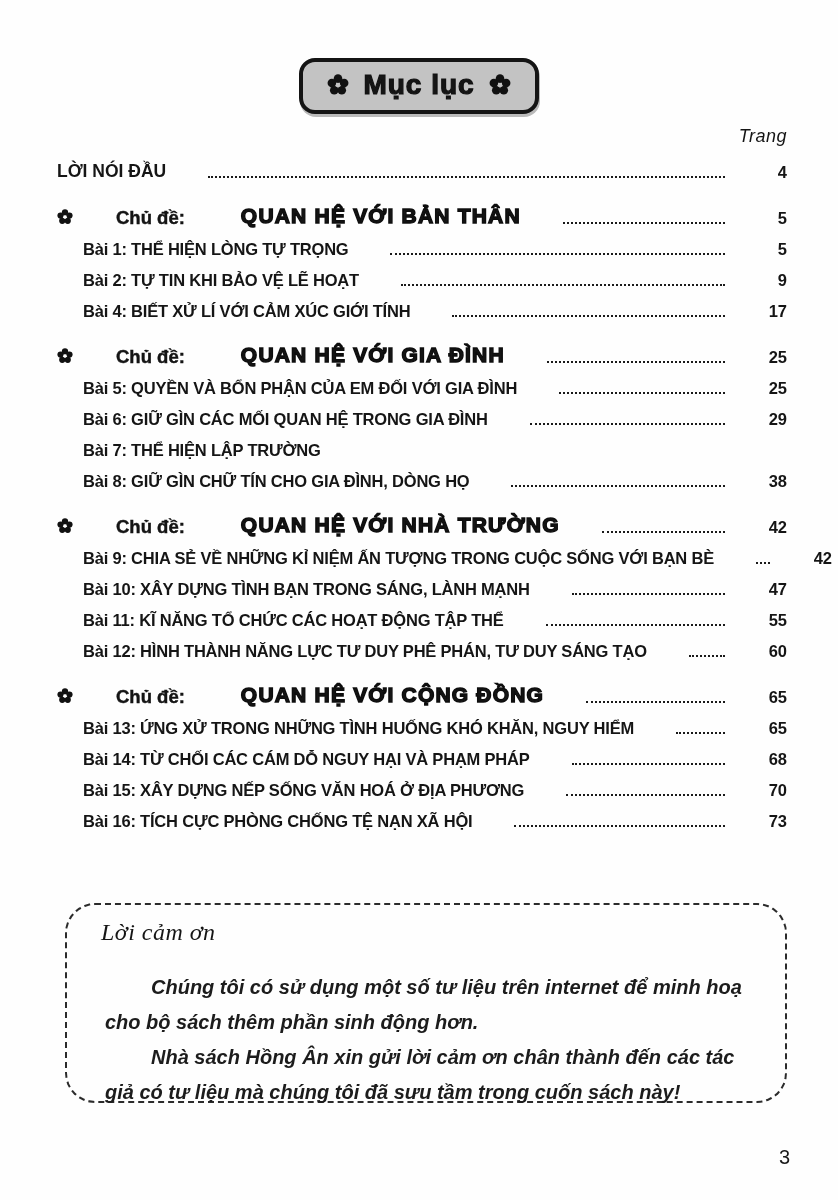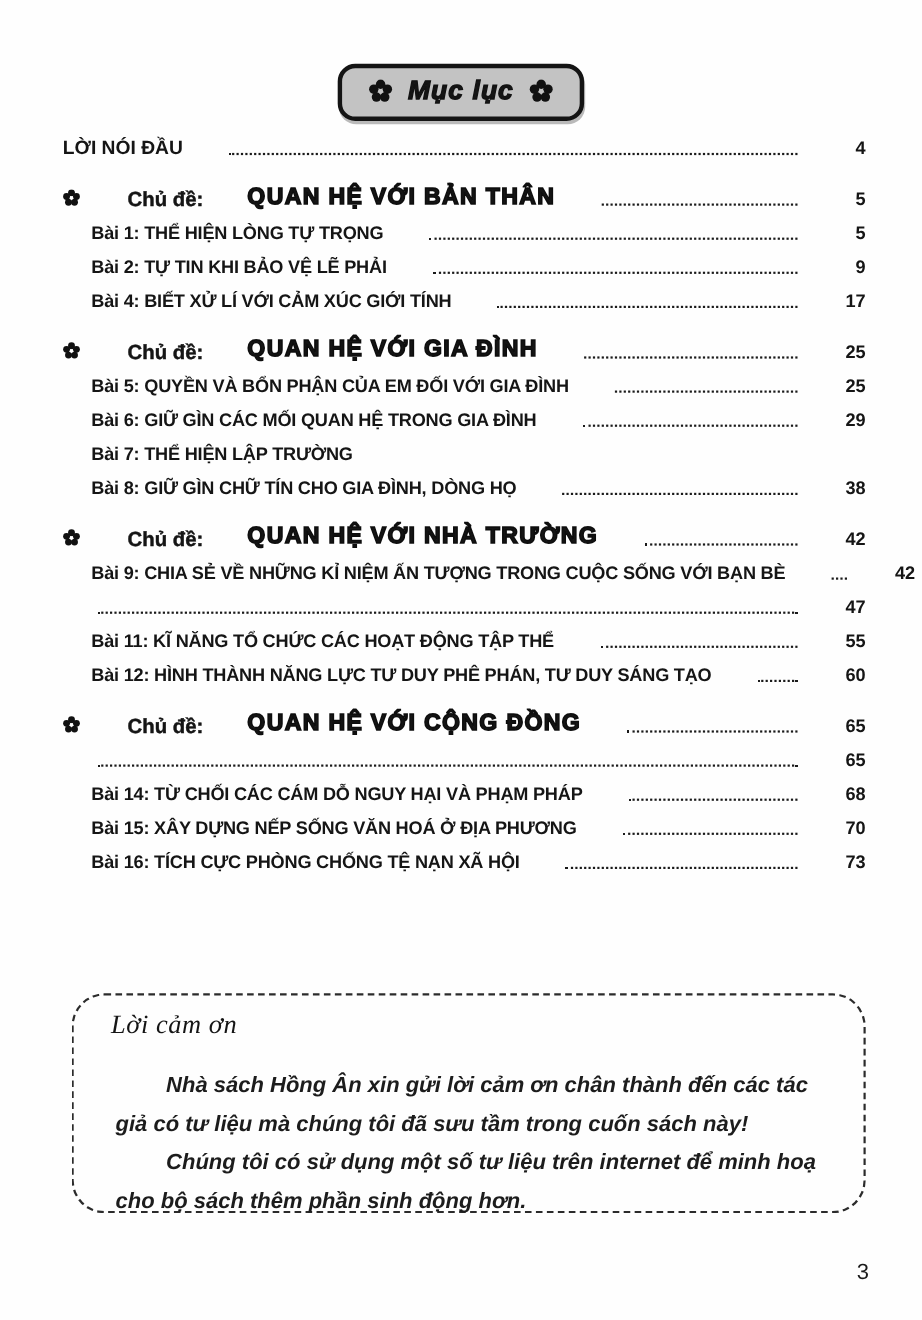--- a/index.html
+++ b/index.html
@@ -17,21 +17,21 @@
   .title-wrap { display:flex; justify-content:center; padding-top:58px; }
   .title-box {
     display:flex; align-items:center; gap:14px;
     background:#c3c3c3;
     border:4px solid #141414;
     border-radius:16px;
     padding:7px 24px 9px 24px;
     box-shadow:1px 3px 0 rgba(60,60,60,.35);
   }
   .title-text {
-    font-size:24px; font-weight:bold; letter-spacing:1px;font-style:italic;
+    font-size:28px; font-weight:bold; letter-spacing:1px;
     -webkit-text-stroke:1.2px #111;
   }
   .flower-svg { display:inline-block; vertical-align:-2px; }
 
   
   .trang-row { text-align:right; padding:12px 51px 0 0; }
   .trang-row span { font-style:italic; font-size:18px; letter-spacing:.5px; }
 
   
   .toc { margin:4px 51px 0 57px; }
@@ -41,21 +41,21 @@
     letter-spacing:-.2px; line-height:1.1;
   }
   .leader { flex:1; border-bottom:2.4px dotted #1a1a1a; margin:0 4px 3px 6px; min-width:14px; }
   .pg { font-weight:bold; font-size:16.5px; text-align:right; min-width:22px; line-height:1.1; }
 
   .row.intro { height:30px; }
   .row.intro .lbl { font-size:17.5px; letter-spacing:0; }
 
   .row.chapter { height:34px; margin-top:12px; }
   .row.chapter .flower-svg { margin:0 7px 2px 0; }
-  .chu-de { font-weight:bold; font-size:18.5px; margin-right:4px; line-height:1.05;
+  .chu-de { font-weight:bold; font-size:18.5px; margin-right:20px; line-height:1.05;
             -webkit-text-stroke:.4px #111; }
   .ch-title { font-weight:bold; font-size:21px; letter-spacing:1.2px; line-height:1.05;text-align:right;
               -webkit-text-stroke:1.4px #0d0d0d; }
 
   .row.entry { padding-left:26px; }
   .row.entry-cont { padding-left:68px; }
 
   
   .thanks {
     position:absolute; left:65px; top:903px; width:722px; height:200px;
@@ -103,20 +103,23 @@
             <circle cx="5.3" cy="9.9" r="4.7"></circle>
             <circle cx="7.9" cy="17.7" r="4.7"></circle>
             <circle cx="16.1" cy="17.7" r="4.7"></circle>
             <circle cx="18.7" cy="9.9" r="4.7"></circle>
           </g>
           <circle cx="12" cy="12" r="2.4" fill="#c3c3c3"></circle>
         </svg>
     </div>
   </div>
 
+  <div class="trang-row">
+    <span>Trang</span>
+  </div>
 
   <div class="toc">
 
     <div class="row intro">
       <span class="lbl">LỜI NÓI ĐẦU</span>
       <span class="leader"></span>
       <span class="pg">4</span>
     </div>
 
     <div class="row chapter">
@@ -134,21 +137,21 @@
       <span class="ch-title">QUAN HỆ VỚI BẢN THÂN</span>
       <span class="leader"></span>
       <span class="pg">5</span>
     </div>
     <div class="row entry">
       <span class="lbl">Bài 1: THỂ HIỆN LÒNG TỰ TRỌNG</span>
       <span class="leader"></span>
       <span class="pg">5</span>
     </div>
     <div class="row entry">
-      <span class="lbl">Bài 2: TỰ TIN KHI BẢO VỆ LẼ PHẢI</span>
+      <span class="lbl">Bài 2: TỰ TIN KHI BẢO VỆ LẼ HOẠT</span>
       <span class="leader"></span>
       <span class="pg">9</span>
     </div>
     <div class="row entry">
       <span class="lbl">Bài 4: BIẾT XỬ LÍ VỚI CẢM XÚC GIỚI TÍNH</span>
       <span class="leader"></span>
       <span class="pg">17</span>
     </div>
 
     <div class="row chapter">
@@ -201,20 +204,21 @@
       <span class="ch-title">QUAN HỆ VỚI NHÀ TRƯỜNG</span>
       <span class="leader"></span>
       <span class="pg">42</span>
     </div>
     <div class="row entry">
       <span class="lbl">Bài 9: CHIA SẺ VỀ NHỮNG KỈ NIỆM ẤN TƯỢNG TRONG CUỘC SỐNG VỚI BẠN BÈ</span>
       <span class="leader"></span>
       <span class="pg">42</span>
     </div>
     <div class="row entry">
+      <span class="lbl">Bài 10: XÂY DỰNG TÌNH BẠN TRONG SÁNG, LÀNH MẠNH</span>
       <span class="leader"></span>
       <span class="pg">47</span>
     </div>
     <div class="row entry">
       <span class="lbl">Bài 11: KĨ NĂNG TỔ CHỨC CÁC HOẠT ĐỘNG TẬP THỂ</span>
       <span class="leader"></span>
       <span class="pg">55</span>
     </div>
     <div class="row entry">
       <span class="lbl">Bài 12: HÌNH THÀNH NĂNG LỰC TƯ DUY PHÊ PHÁN, TƯ DUY SÁNG TẠO</span>
@@ -232,20 +236,21 @@
             <circle cx="18.7" cy="9.9" r="4.7"></circle>
           </g>
           <circle cx="12" cy="12" r="2.4" fill="#fff"></circle>
         </svg>
       <span class="chu-de">Chủ đề:</span>
       <span class="ch-title">QUAN HỆ VỚI CỘNG ĐỒNG</span>
       <span class="leader"></span>
       <span class="pg">65</span>
     </div>
     <div class="row entry">
+      <span class="lbl">Bài 13: ỨNG XỬ TRONG NHỮNG TÌNH HUỐNG KHÓ KHĂN, NGUY HIỂM</span>
       <span class="leader"></span>
       <span class="pg">65</span>
     </div>
     <div class="row entry">
       <span class="lbl">Bài 14: TỪ CHỐI CÁC CÁM DỖ NGUY HẠI VÀ PHẠM PHÁP</span>
       <span class="leader"></span>
       <span class="pg">68</span>
     </div>
     <div class="row entry">
       <span class="lbl">Bài 15: XÂY DỰNG NẾP SỐNG VĂN HOÁ Ở ĐỊA PHƯƠNG</span>
@@ -255,19 +260,19 @@
     <div class="row entry">
       <span class="lbl">Bài 16: TÍCH CỰC PHÒNG CHỐNG TỆ NẠN XÃ HỘI</span>
       <span class="leader"></span>
       <span class="pg">73</span>
     </div>
 
   </div>
 
   <div class="thanks">
     <div class="thanks-title">Lời cảm ơn</div>
+    <p>Chúng tôi có sử dụng một số tư liệu trên internet để minh hoạ cho bộ sách thêm phần sinh động hơn.</p>
     <p>Nhà sách Hồng Ân xin gửi lời cảm ơn chân thành đến các tác giả có tư liệu mà chúng tôi đã sưu tầm trong cuốn sách này!</p>
-    <p>Chúng tôi có sử dụng một số tư liệu trên internet để minh hoạ cho bộ sách thêm phần sinh động hơn.</p>
   </div>
 
   <div class="page-num">3</div>
 
 </div>
 
 </body></html>

